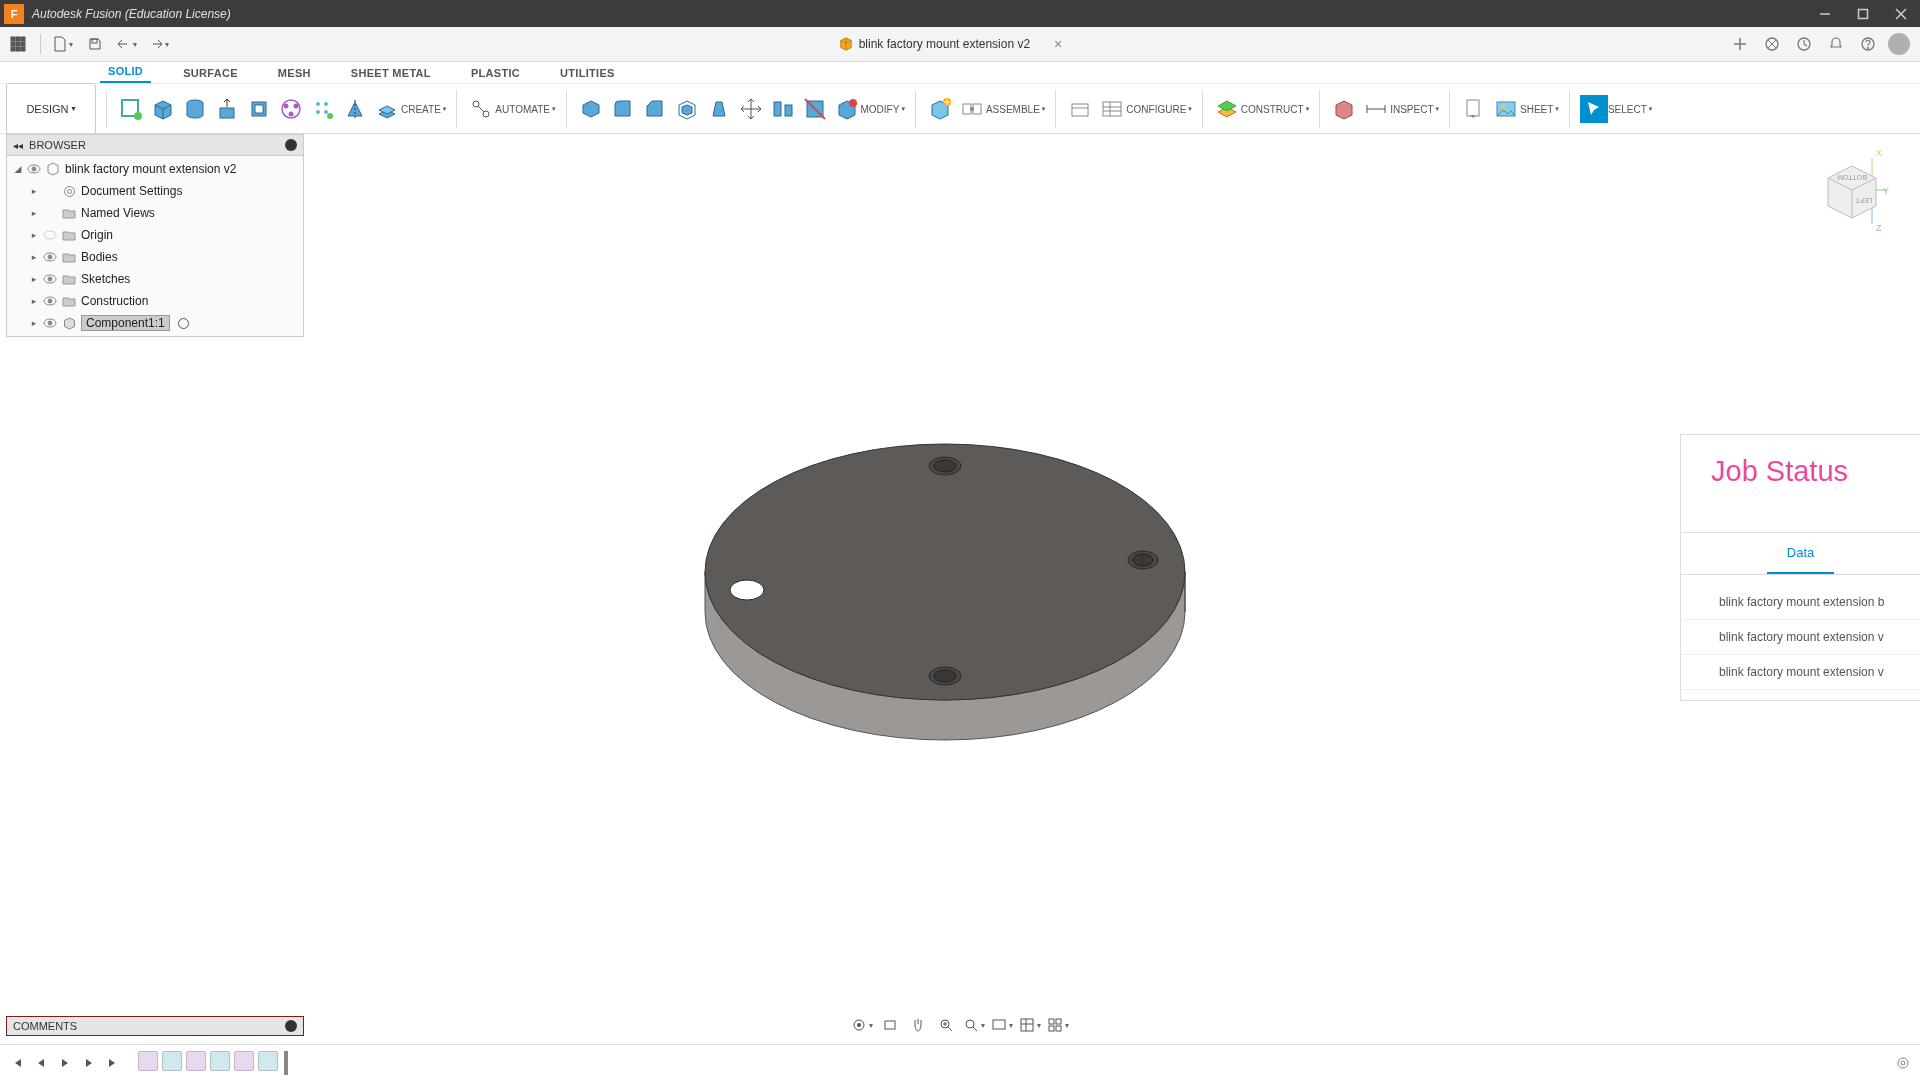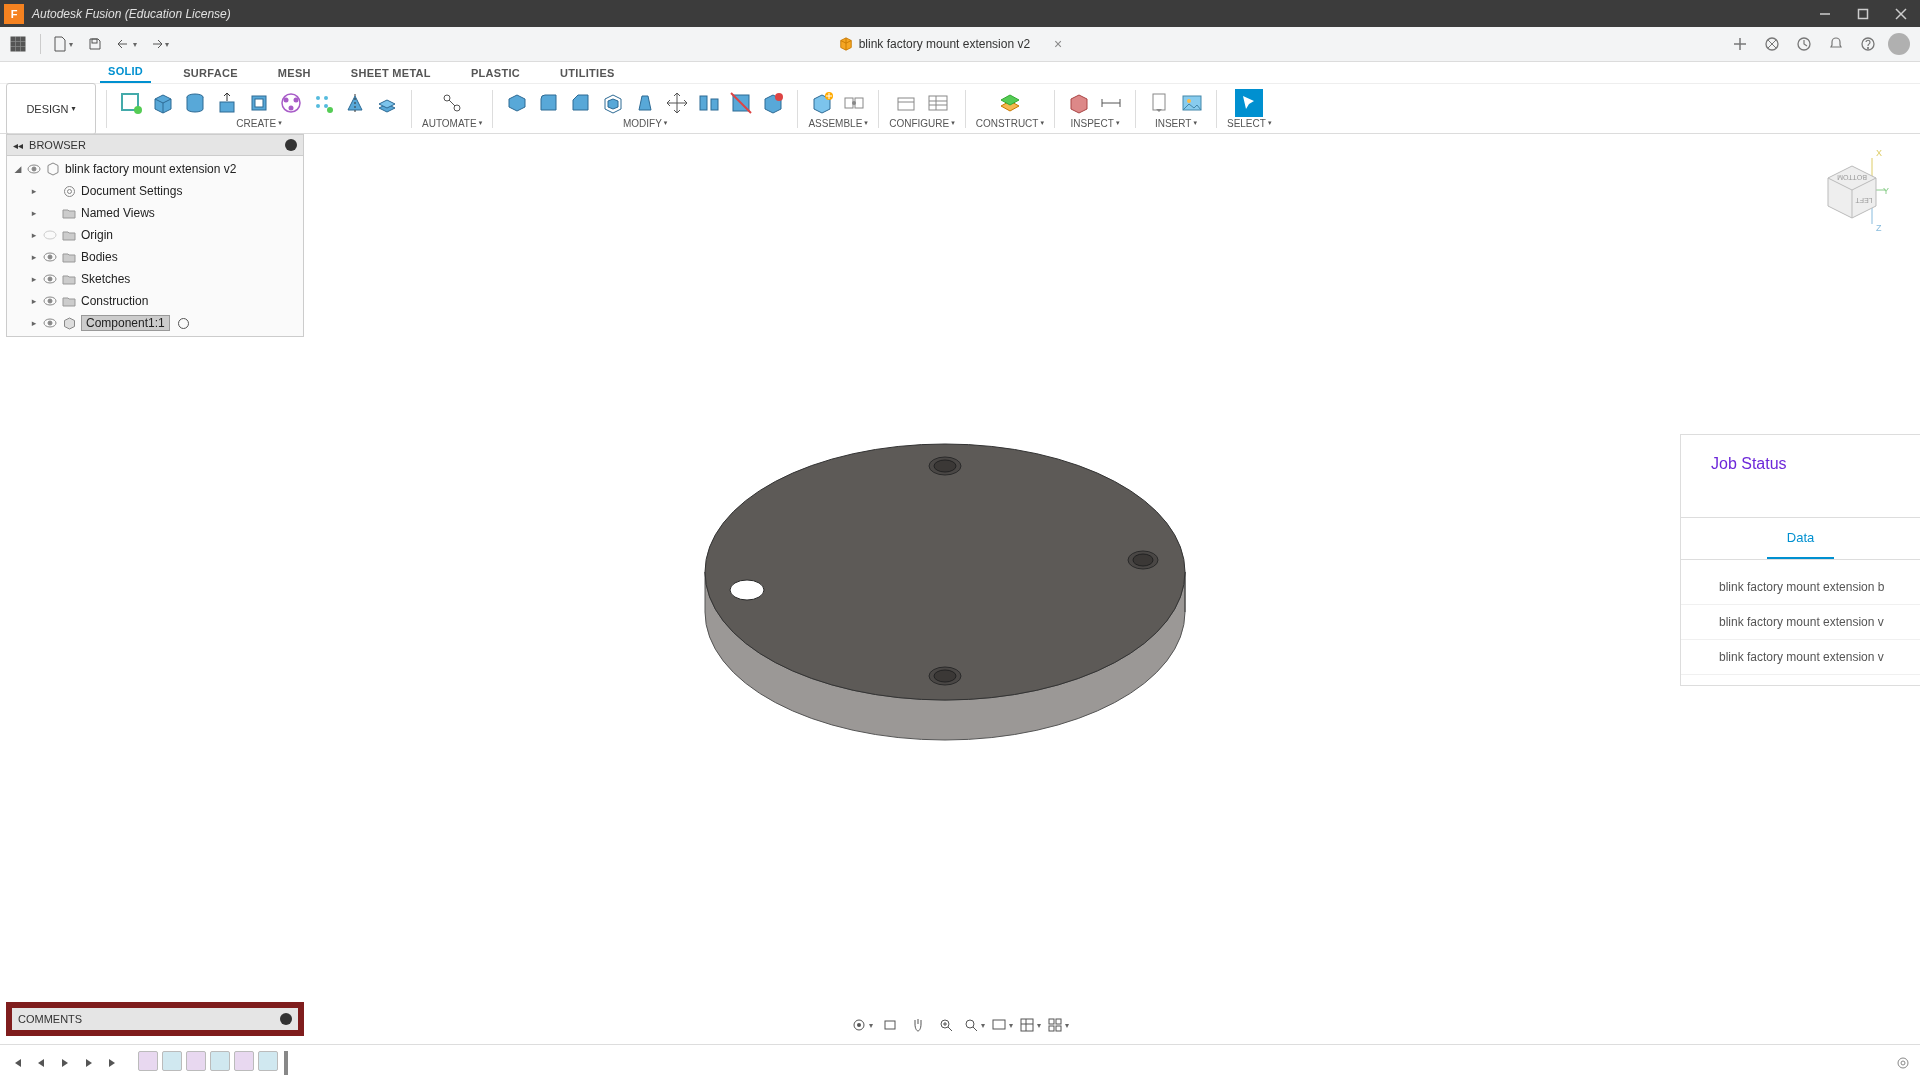--- a/index.html
+++ b/index.html
@@ -29,21 +29,21 @@
   .avatar { width:22px;height:22px;border-radius:50%;background:#b0b0b0;}
   
   
   .ribbon-tabs { height:22px; background:#fff; display:flex; padding-left:100px; gap:24px; font-size:11px; color:#555; align-items:flex-end; border-bottom:1px solid #eee;}
   .ribbon-tabs .rtab { padding:4px 8px; cursor:default; letter-spacing:0.3px;font-weight:bold;}
   .ribbon-tabs .rtab.active { color:#0090d0; border-bottom:2px solid #0090d0;}
   
   
   .ribbon { height:50px; background:#fff; border-bottom:1px solid #dcdcdc; display:flex; align-items:center;}
   .design-btn { width:90px; height:52px; margin:2px 6px; border:1px solid #ccc; border-radius:3px; display:flex;align-items:center;justify-content:center; font-size:11px; color:#333; gap:3px;}
-  .rgroup { display:flex; flex-direction:column; align-items:center; padding:0 6px; height:100%; justify-content:center;}
+  .rgroup { display:flex; align-items:center; padding:0 6px; height:100%; justify-content:center;}
   .rgroup .icons { display:flex; gap:4px; align-items:center;}
   .rgroup .label { font-size:10px; color:#555; margin-top:1px; display:flex; align-items:center; gap:2px;}
   .ticon { width:28px;height:28px; display:flex;align-items:center;justify-content:center;}
   .rdiv { width:1px; height:38px; background:#ddd; margin:0 4px;}
   .ticon svg { }
   .ticon.sel { background:#0090d0; }
   
   
   .workspace { position:absolute; top:134px; left:0; right:0; bottom:0; }
   .browser-panel { position:absolute; top:0; left:6px; width:298px; z-index:5;}
@@ -55,42 +55,42 @@
   .tree-row.indent1 { padding-left:22px;}
   .tree-row .tri { width:10px;font-size:9px;color:#666; text-align:center;}
   .tree-row .eye { width:14px;height:14px; display:flex;align-items:center;justify-content:center;}
   .tree-row .eye svg { stroke:#888; fill:none;}
   .tree-row .fico { width:16px;height:14px; display:flex;align-items:center;justify-content:center;}
   .tree-row .label {}
   .tree-row .comp-label { background:#ccc; border:1px solid #999; padding:0 4px; font-weight:500;}
   .tree-row .radio { width:11px;height:11px;border:1px solid #555;border-radius:50%; margin-left:4px;}
   
   
-  .comments-bar { position:absolute; left:6px; bottom:44px; width:298px; height:34px; background:#e5e5e5; border:6px solid #7f1d1d; display:flex; align-items:center; font-size:11px; padding:0 6px; color:#333;}
+  .comments-bar { position:absolute; left:6px; bottom:44px; width:298px; height:20px; background:#e5e5e5; border:1px solid #7f1d1d; display:flex; align-items:center; font-size:11px; padding:0 6px; color:#333;}
   .comments-bar .dot { margin-left:auto; width:12px;height:12px;border-radius:50%;background:#333;}
   
   
   .timeline { position:absolute; left:0; right:0; bottom:0; height:36px; border-top:1px solid #ddd; background:#fff; display:flex; align-items:center; padding:0 8px; gap:6px;}
   .timeline .tbtn { width:18px;height:18px;display:flex;align-items:center;justify-content:center;}
   .timeline .tbtn svg { fill:#555;}
   .timeline .hist { display:flex; gap:4px; margin-left:10px;}
   .timeline .hitem { width:20px;height:20px; border:1px solid #bbb; background:#eef4f8; border-radius:2px;}
   .timeline .marker { width:4px; height:24px; background:#888; margin-left:2px;}
   .timeline .gear { margin-left:auto; }
   
   
   .navbar { position:absolute; left:50%; transform:translateX(-50%); bottom:44px; height:24px; display:flex; gap:6px; background:#fff; padding:2px;}
   .navbar .nbtn { width:22px;height:22px;display:flex;align-items:center;justify-content:center;}
   
   
   .viewcube { position:absolute; right:30px; top:12px; width:80px; height:90px;}
   
   
   .job-status { position:absolute; right:0; top:300px; width:240px; background:#fff; border-left:1px solid #ddd; border-top:1px solid #ddd; border-bottom:1px solid #ddd;}
-  .job-status h2 { font-size:16px; font-weight:400; color:#6d28d9; padding:20px 0 20px 30px;}
+  .job-status h2 { font-size:29px; font-weight:400; color:#ec4899; padding:20px 0 20px 30px;}
   .job-tabs { border-top:1px solid #ddd; border-bottom:1px solid #ddd; display:flex;margin-top:24px;}
   .job-tabs .jtab { padding:12px 20px; font-size:13px; color:#0090d0; border-bottom:2px solid #0090d0; margin:0 auto;}
   .job-table { padding:10px 0;}
   .job-th { font-size:12px; font-weight:600; color:#888; padding:16px 0 16px 38px; border-bottom:1px solid #eee;}
   .job-row { font-size:12px; color:#555; padding:10px 0 10px 38px; border-bottom:1px solid #f0f0f0; white-space:nowrap; overflow:hidden;}
   
   
   .canvas3d { position:absolute; inset:0; background:#fff;}
   
   .caret::after { content:"▾"; font-size:8px; color:#666; margin-left:2px;}
@@ -451,21 +451,21 @@
         </div>
       <div class="ticon">
           <svg width="26" height="26">
             <rect x="4" y="6" width="18" height="14" fill="#8ce" stroke="#48a"></rect>
             <circle cx="10" cy="11" r="2" fill="#fb4"></circle>
             <path d="M4 20l6-6 5 4 3-3 4 5" fill="none" stroke="#48a"></path>
           </svg>
         </div>
     </div>
     <div class="label">
-        <span>INSERT</span>
+        <span>SHEET</span>
         <span style="font-size:7px;">▾</span>
       </div>
   </div>
   <div class="rdiv"></div>
   <div class="rgroup">
     <div class="icons">
       <div class="ticon sel">
           <svg width="20" height="20">
             <path d="M4 3l3 13 3-5 5-3z" fill="#fff"></path>
           </svg>

